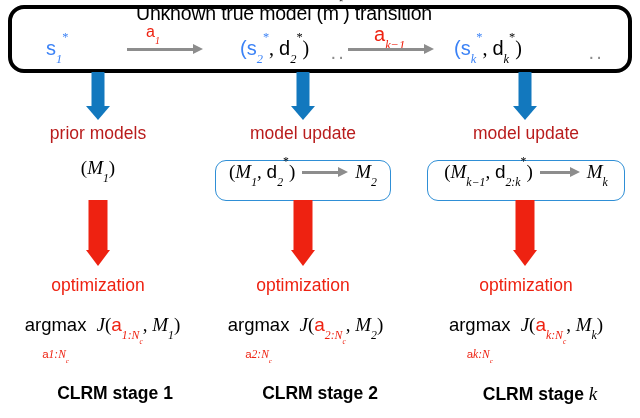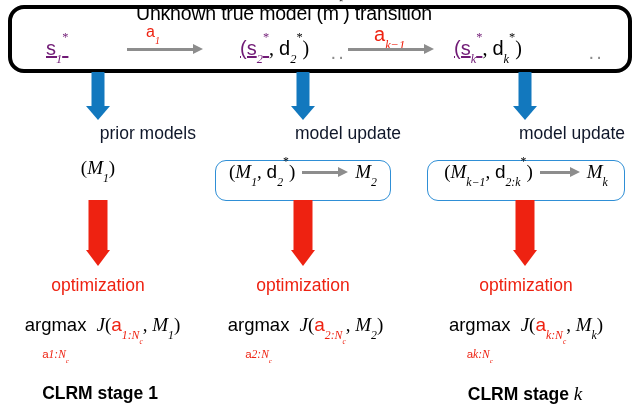--- a/index.html
+++ b/index.html
@@ -43,21 +43,21 @@
     letter-spacing: -0.2px;
     color: #000000;
     white-space: nowrap;
   }
   
   .math {
     font-family: "Liberation Serif", serif;
   }
   .it { font-style: italic; }
   .sf { font-family: "Liberation Sans", sans-serif; font-style: normal; }
-  .blue-t { color: #701a75; text-decoration: underline; }
+  .blue-t { color: #3b82f6; }
   .red-t  { color: #ee2211; }
 
   sub, sup {
     font-size: 62%;
     line-height: 0;
     position: relative;
   }
   sub { bottom: -0.28em; }
   sup { top: -0.52em; }
 
@@ -128,21 +128,21 @@
   .varrow.red  .tip  { border-top: 16px solid #ee2211; }
 
   
   .sec-label {
     position: absolute;
     text-align: center;
     font-size: 17.5px;
     white-space: nowrap;
     line-height: 1;
   }
-  .sec-label.blue { color: #0f172a; text-align: right; }
+  .sec-label.blue { color: #b91c1c; }
   .sec-label.red  { color: #ee2211; }
 
   
   .upd-box {
     position: absolute;
     border: 1.6px solid #2f8fd6;
     border-radius: 11px;
     box-sizing: border-box;
     background: #ffffff;
     display: flex;
@@ -191,20 +191,21 @@
   }
 
   
   .stage-cap {
     position: absolute;
     text-align: center;
     font-size: 17.5px;
     font-weight: bold;
     white-space: nowrap;
     color: #000000;
+    padding-left: 15px;
   }
 </style>
 </head>
 <body>
 
 <div class="canvas">
 
   <div class="top-box"></div>
 
   <div class="top-title">
@@ -330,17 +331,20 @@
     <span class="argmax-wrap">
       <span class="amx">argmax</span>
       <span class="amsub"><span>a</span><span class="itsm">k:</span><span class="itsm">N</span><sub class="itsm">c</sub></span>
     </span>
     <span class="math">&nbsp;<span class="it">J</span><span>(</span><span class="sf red-t">a</span><sub class="it red-t"><span>k:</span><span>N</span><sub>c</sub></sub><span>,</span>&nbsp;<span class="it">M</span><sub class="it">k</sub><span>)</span></span>
   </div>
 
   <div class="stage-cap" style="left:0px; top:383px; width:200px;">
     <span>CLRM stage </span><span>1</span>
   </div>
+  <div class="stage-cap" style="left:205px; top:383px; width:200px;">
+    <span>CLRM stage </span><span>2</span>
+  </div>
   <div class="stage-cap" style="left:425px; top:383px; width:200px;">
     <span>CLRM stage </span><span class="math it" style="font-weight:normal; font-size:19px;">k</span>
   </div>
 
 </div>
 
 </body></html>

